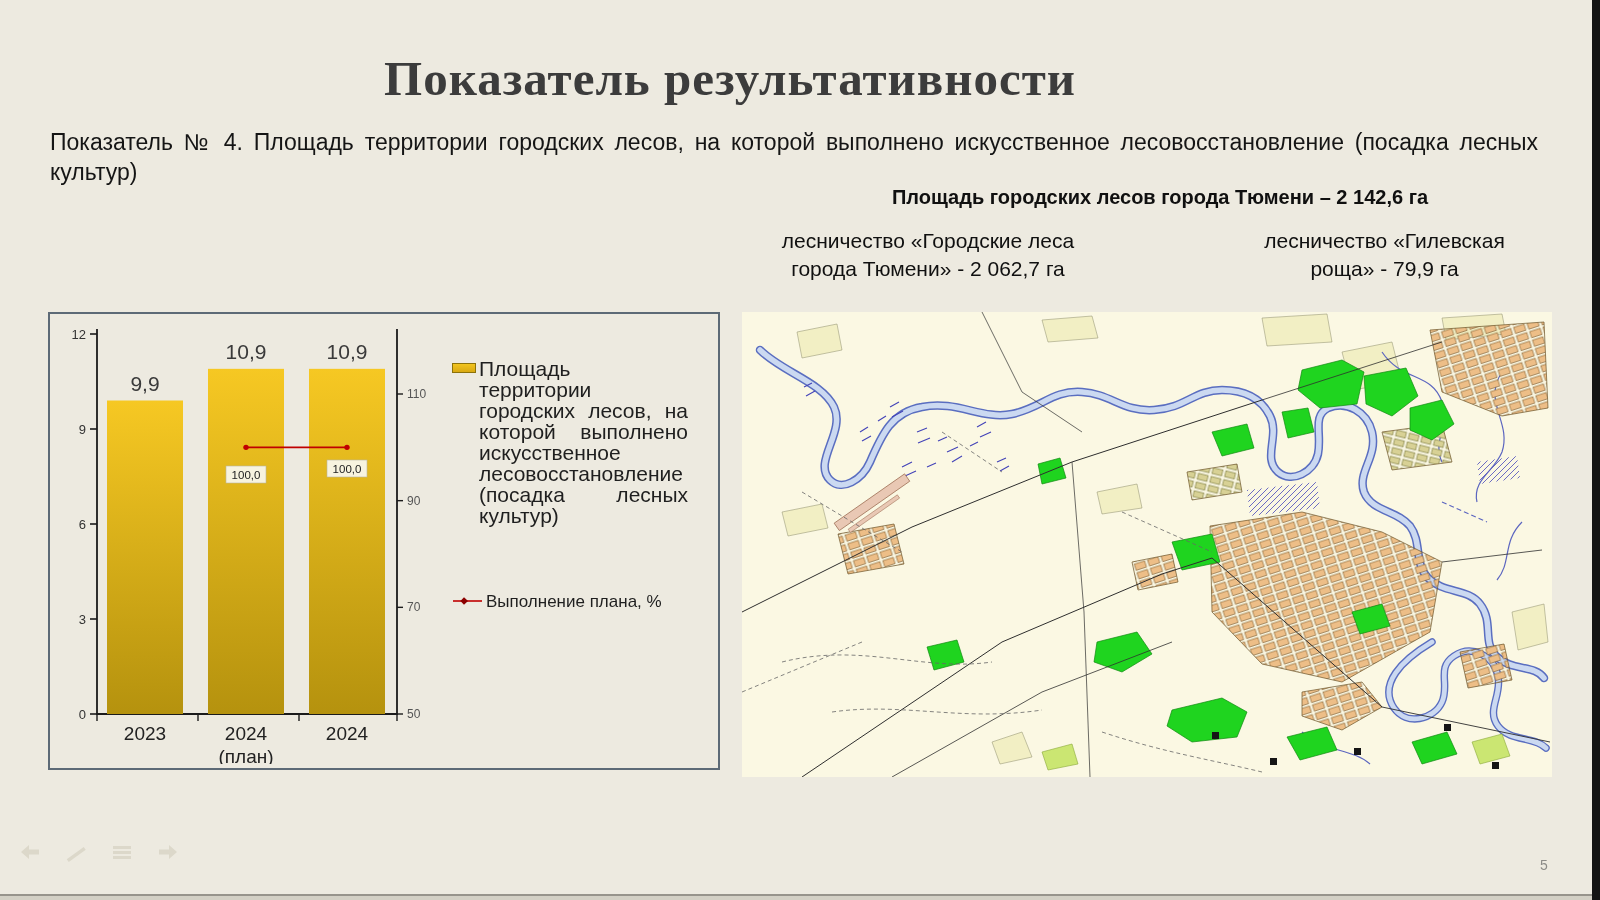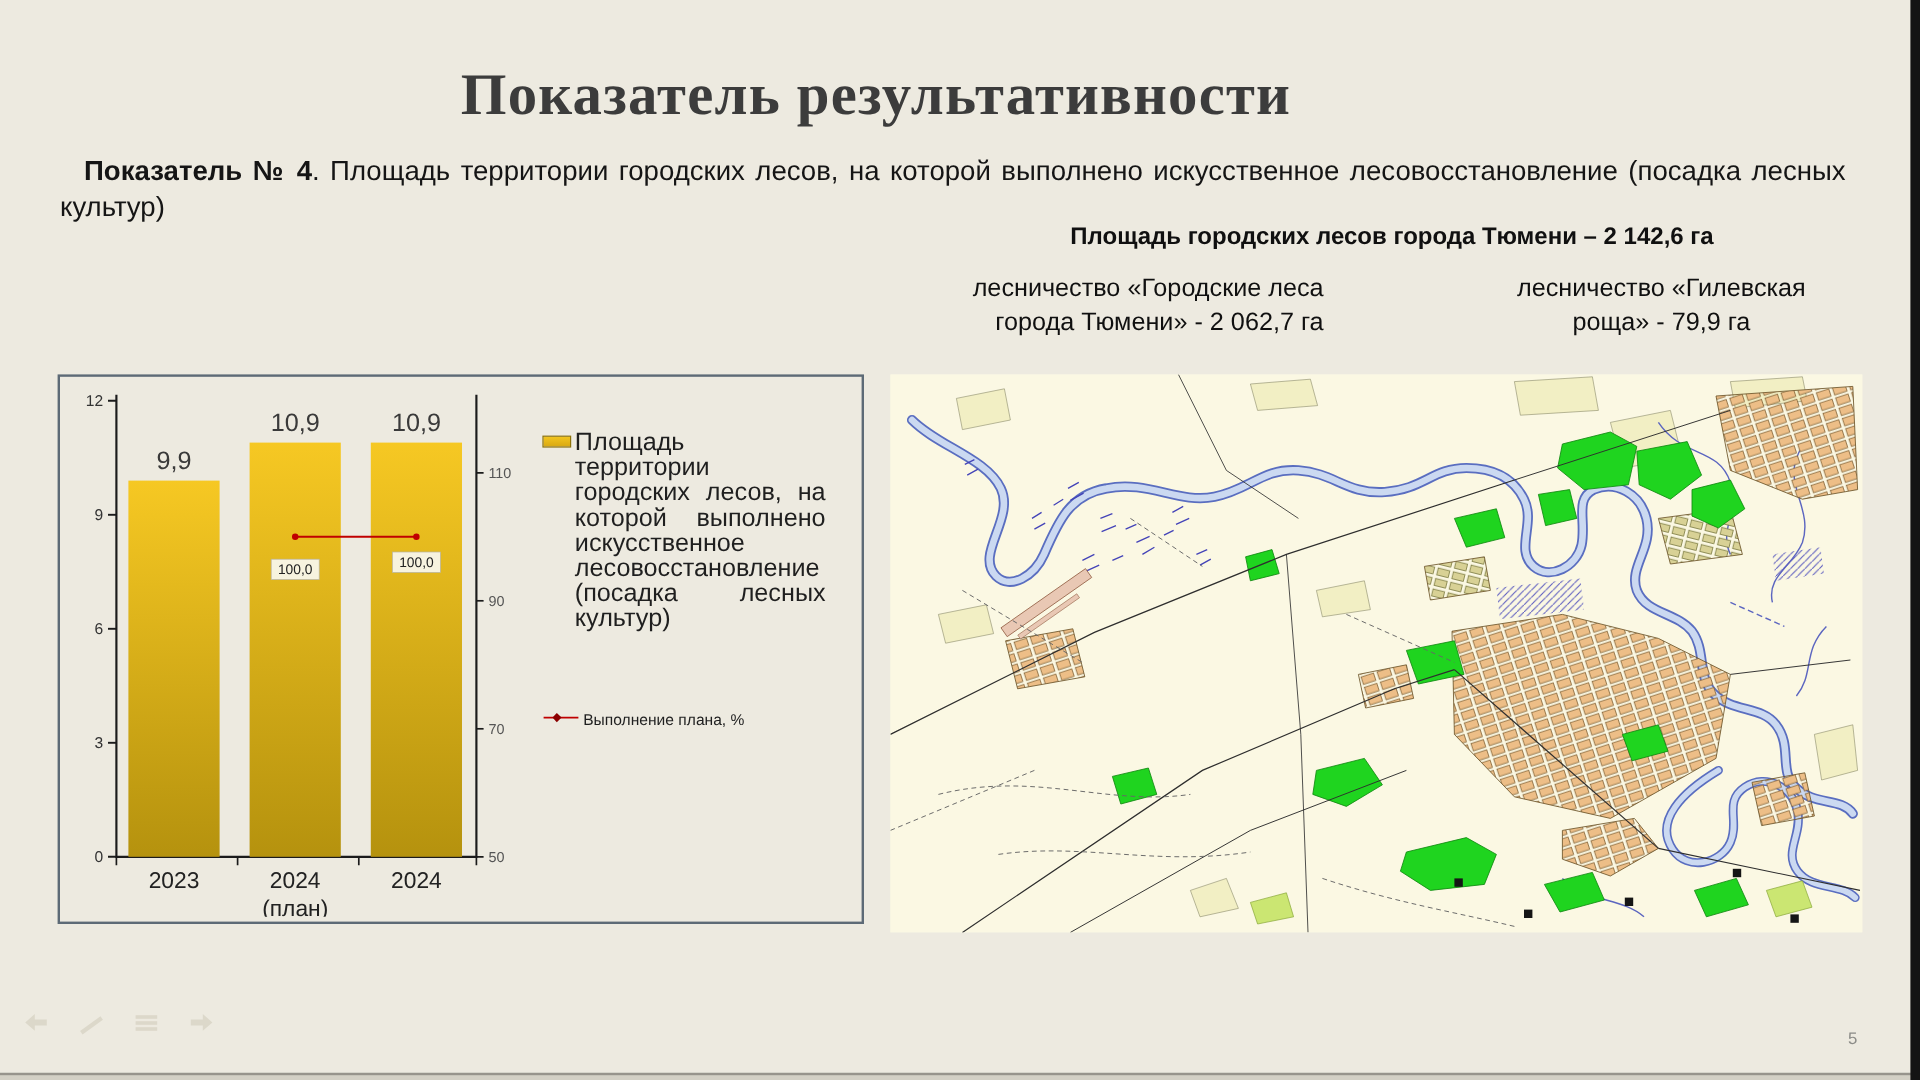--- a/index.html
+++ b/index.html
@@ -12,50 +12,50 @@
   .title{
     position:absolute;top:50px;left:70px;width:1320px;text-align:center;
     font-family:"Liberation Serif",serif;font-weight:bold;font-size:49px;
     color:#3c3c3c;letter-spacing:1px;
   }
 
   .indicator{
     position:absolute;top:127px;left:50px;width:1488px;
     font-size:23px;line-height:30px;color:#151515;text-align:justify;
   }
-  .indicator .bold{font-weight:bold;margin-left:20px;}
+  .indicator .bold{font-weight:normal;}
 
   .forest-total{
     position:absolute;top:186px;left:830px;width:660px;text-align:center;
     font-weight:bold;font-size:20px;color:#101010;
   }
   .forestries{
     position:absolute;top:227px;left:753px;width:784px;
     display:flex;justify-content:space-between;
     font-size:21px;line-height:28px;color:#101010;
   }
-  .forestry-left{width:350px;text-align:right;}
+  .forestry-left{width:350px;text-align:center;}
   .forestry-right{width:305px;text-align:center;}
 
   .chart-panel{
     position:absolute;left:48px;top:312px;width:668px;height:454px;
     border:2px solid #5d6a76;background:#EDEAE0;
   }
   .chart-canvas-wrap{position:absolute;inset:0;}
   .legend{position:absolute;left:402px;top:44px;width:236px;}
   .legend-item{
     display:flex;align-items:flex-start;font-size:21px;line-height:21px;
     color:#1f1f1f;text-align:justify;
   }
   .legend-swatch{
     flex:0 0 24px;height:10px;margin:5px 3px 0 0;
     background:linear-gradient(#F2C41E,#D9A912);border:1px solid #8d7209;
     box-sizing:border-box;
   }
-  .legend-item-2{position:absolute;left:402px;top:278px;width:236px;display:flex;align-items:center;font-size:13px;color:#1f1f1f;}
+  .legend-item-2{position:absolute;left:402px;top:278px;width:236px;display:flex;align-items:center;font-size:17px;color:#1f1f1f;}
   .legend-line-marker{flex:0 0 32px;margin-right:2px;}
 
   .map{
     position:absolute;left:742px;top:312px;width:810px;height:465px;
     background:#FBF8E3;
   }
 
   .page-number{position:absolute;left:1540px;top:857px;font-size:14px;color:#8c8c88;}
 
   .edge-right{position:absolute;right:0;top:0;width:8px;height:900px;background:#141414;}

